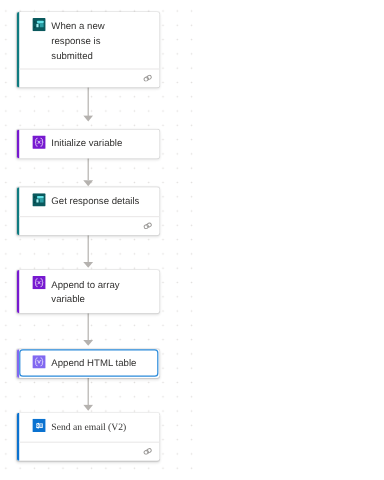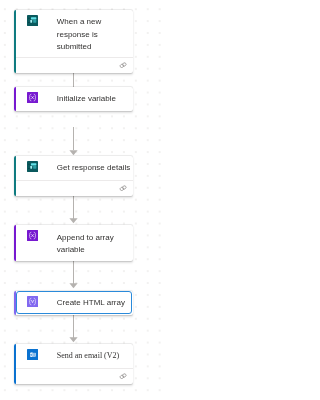--- a/index.html
+++ b/index.html
@@ -12,21 +12,21 @@
      background-size:11.92px 11.92px;
      background-position:10.84px 3.24px;}
 
   .card{position:absolute;background:#fff;border-radius:2px;
         box-shadow:0 1.1px 2.4px rgba(0,0,0,0.12), 0 0.2px 0.7px rgba(0,0,0,0.11), 0 -0.35px 0.8px rgba(0,0,0,0.07);
         overflow:hidden;}
   .accent{position:absolute;left:0;top:0;bottom:0;width:2.2px;}
   .hdr{position:absolute;left:0;top:0;right:0;display:flex;align-items:flex-start;}
   .icowrap{flex:none;margin-left:12.7px;margin-top:0px;}
   .ico{width:11.1px;height:11.1px;display:block;}
-  .ttl{margin-left:19px;margin-top:1.2px;font-size:8px;color:#323130;white-space:pre;}
+  .ttl{margin-left:5px;margin-top:1.2px;font-size:8px;color:#323130;white-space:pre;}
   .ttl div{height:12.1px;line-height:12.1px;}
   .sep{position:absolute;left:2.2px;right:0;height:1px;background:#eceaea;}
   .linkicon{position:absolute;display:block;}
   .conn{position:absolute;width:1.1px;background:#b5b2af;}
   .arrow{position:absolute;display:block;}
   .selbox{position:absolute;box-sizing:border-box;border:1.15px solid #2a8ada;border-radius:3px;pointer-events:none;}
 </style>
 </head>
 <body>
 
@@ -74,21 +74,21 @@
     </div>
     <div class="sep" style="top:47.3px;"></div>
     <svg class="linkicon" style="left:105.0px;top:52.1px;width:8.2px;height:6.4px;" viewBox="0 0 19 16">
         <g transform="rotate(-30 9.5 8)" fill="none" stroke="#9a9896" stroke-width="2.0">
           <rect x="1.5" y="4.2" width="9.2" height="7.6" rx="3.8"></rect>
           <rect x="8.3" y="4.2" width="9.2" height="7.6" rx="3.8"></rect>
         </g>
       </svg>
   </div>
 
-  <div class="card" style="left:14px;top:87px;width:118.8px;height:24.4px;">
+  <div class="card" style="left:14px;top:108px;width:118.8px;height:24.4px;">
     <div class="accent" style="background:#7719d0;"></div>
     <div class="hdr" style="padding-top:5.2px;">
       <span class="icowrap">
         <svg class="ico" viewBox="0 0 32 32">
             <rect width="32" height="32" rx="1.6" fill="#7719d0"></rect>
             <path d="M11.4 6.6 C8.6 7.2 8.2 8.6 8.2 10.3 v3.2 c0 1.4 -0.7 2.1 -2.1 2.5 c1.4 0.4 2.1 1.1 2.1 2.5 v3.2 c0 1.7 0.4 3.1 3.2 3.7" fill="none" stroke="#ffffff" stroke-width="1.85" stroke-linecap="round" stroke-linejoin="round"></path>
             <path d="M20.6 6.6 C23.4 7.2 23.8 8.6 23.8 10.3 v3.2 c0 1.4 0.7 2.1 2.1 2.5 c-1.4 0.4 -2.1 1.1 -2.1 2.5 v3.2 c0 1.7 -0.4 3.1 -3.2 3.7" fill="none" stroke="#ffffff" stroke-width="1.85" stroke-linecap="round" stroke-linejoin="round"></path>
             <path d="M13.4 13.0 L18.6 19.0 M18.6 13.0 L13.4 19.0" fill="none" stroke="#ffffff" stroke-width="1.8" stroke-linecap="round"></path>
           </svg>
       </span>
@@ -139,21 +139,21 @@
     <div class="accent" style="background:#8168f0;"></div>
     <div class="hdr" style="padding-top:5.2px;">
       <span class="icowrap">
         <svg class="ico" viewBox="0 0 32 32">
             <rect width="32" height="32" rx="1.6" fill="#8168f0"></rect>
             <path d="M11.4 6.6 C8.6 7.2 8.2 8.6 8.2 10.3 v3.2 c0 1.4 -0.7 2.1 -2.1 2.5 c1.4 0.4 2.1 1.1 2.1 2.5 v3.2 c0 1.7 0.4 3.1 3.2 3.7" fill="none" stroke="#ffffff" stroke-width="1.7" stroke-linecap="round" stroke-linejoin="round"></path>
             <path d="M20.6 6.6 C23.4 7.2 23.8 8.6 23.8 10.3 v3.2 c0 1.4 0.7 2.1 2.1 2.5 c-1.4 0.4 -2.1 1.1 -2.1 2.5 v3.2 c0 1.7 -0.4 3.1 -3.2 3.7" fill="none" stroke="#ffffff" stroke-width="1.7" stroke-linecap="round" stroke-linejoin="round"></path>
             <path d="M13.0 12.6 L16.0 19.4 L19.0 12.6" fill="none" stroke="#ffffff" stroke-width="1.8" stroke-linecap="round" stroke-linejoin="round"></path>
           </svg>
       </span>
-      <span class="ttl"><div>Create HTML array</div></span>
+      <span class="ttl"><div>Append HTML table</div></span>
     </div>
   </div>
   <div class="selbox" style="left:15.7px;top:290.6px;width:116.6px;height:23.9px;"></div>
 
   <div class="card" style="left:14px;top:343.9px;width:118.8px;height:40.6px;">
     <div class="accent" style="background:#0a72d0;"></div>
     <div class="hdr" style="padding-top:5.4px;font-family:Liberation Serif, serif;">
       <span class="icowrap">
         <svg class="ico" viewBox="0 0 32 32">
             <rect width="32" height="32" rx="1.6" fill="#0a72d0"></rect>

